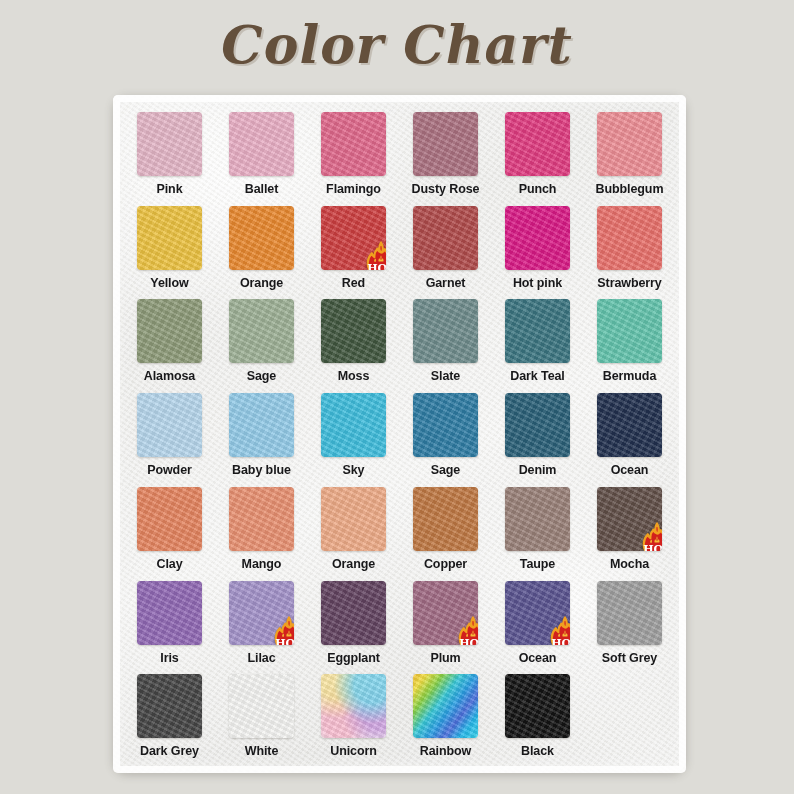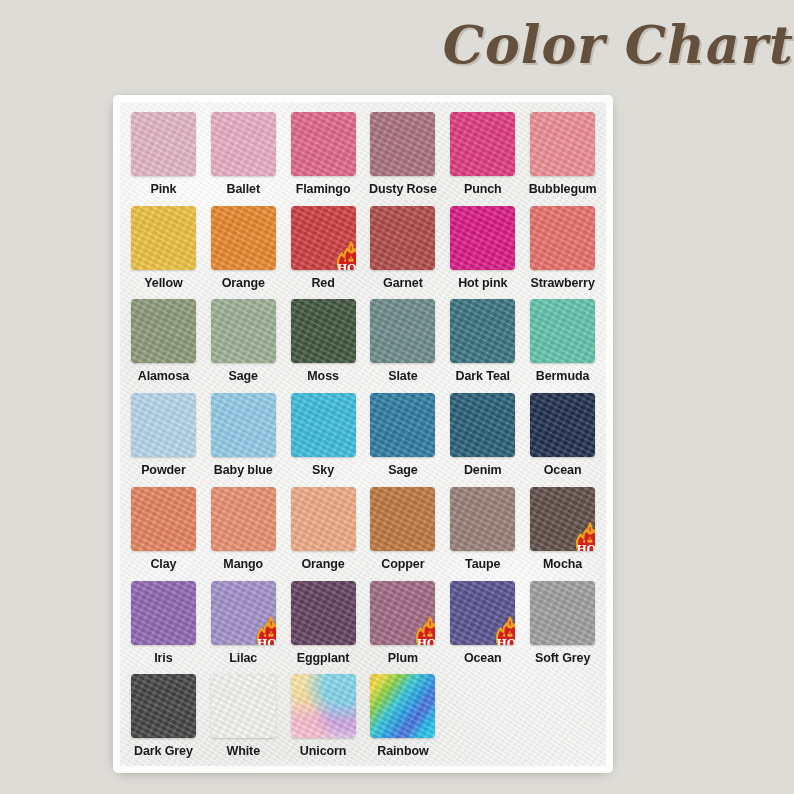--- a/index.html
+++ b/index.html
@@ -22,21 +22,21 @@
     font-size:52px;
     letter-spacing:1px;
     color:#64503c;
     text-shadow:2px 2px 0 rgba(120,100,80,.25);
   }
 
   
   .blanket {
     position:absolute;
     left:113px; top:95px;
-    width:500px; height:678px;
+    width:573px; height:678px;
     background:
       radial-gradient(ellipse 60% 40% at 20% 12%, rgba(255,255,255,.95), rgba(0,0,0,0) 60%),
       radial-gradient(ellipse 50% 35% at 80% 75%, rgba(255,255,255,.9), rgba(0,0,0,0) 60%),
       linear-gradient(155deg,#f7f7f6 0%,#ebebe9 28%,#f6f6f5 55%,#e6e6e4 80%,#f4f4f3 100%);
     border-radius:14px;
     box-shadow:0 2px 9px rgba(90,85,75,.30), inset 0 0 22px rgba(170,168,160,.35);
   }
   .blanket::before{
     content:"";
     position:absolute; inset:0;
@@ -120,21 +120,21 @@
     color:#ffffff;
     letter-spacing:-.3px;
     line-height:1;
   }
 </style>
 </head>
 <body style="background: rgb(221, 220, 215);">
 
 <div id="stage">
 
-  <div class="title" style="color: rgb(100, 80, 60); text-align: right;">Color Chart</div>
+  <div class="title" style="color: rgb(100, 80, 60);">Color Chart</div>
 
   <div class="blanket">
     <div class="grid" id="swatch-grid">
         <div class="cell">
           <div class="swatch" style="background: rgb(228, 182, 199);"></div>
           <div class="label">Pink</div>
         </div>
         <div class="cell">
           <div class="swatch" style="background: rgb(232, 174, 196);"></div>
           <div class="label">Ballet</div>
@@ -334,16 +334,20 @@
           <div class="label">White</div>
         </div>
         <div class="cell">
           <div class="swatch" style="background: radial-gradient(circle at 78% 18%, rgba(128, 214, 238, 0.95) 0px, rgba(128, 214, 238, 0.95) 24%, rgba(128, 214, 238, 0) 52%), radial-gradient(circle at 22% 14%, rgba(250, 228, 150, 0.85) 0px, rgba(250, 228, 150, 0.85) 20%, rgba(250, 228, 150, 0) 48%), radial-gradient(circle at 88% 62%, rgba(206, 160, 226, 0.9) 0px, rgba(206, 160, 226, 0.9) 22%, rgba(206, 160, 226, 0) 52%), radial-gradient(circle at 30% 72%, rgba(250, 186, 206, 0.9) 0px, rgba(250, 186, 206, 0.9) 26%, rgba(250, 186, 206, 0) 56%), radial-gradient(circle at 58% 46%, rgba(255, 246, 232, 0.95) 0px, rgba(255, 246, 232, 0.95) 26%, rgba(255, 246, 232, 0) 58%), linear-gradient(150deg, rgb(253, 246, 251) 0%, rgb(242, 238, 248) 50%, rgb(251, 244, 246) 100%);"></div>
           <div class="label">Unicorn</div>
         </div>
         <div class="cell">
           <div class="swatch" style="background: linear-gradient(128deg, rgb(242, 195, 60) 0%, rgb(240, 224, 74) 12%, rgb(142, 210, 74) 26%, rgb(62, 201, 214) 42%, rgb(47, 159, 224) 56%, rgb(79, 111, 216) 70%, rgb(42, 183, 232) 84%, rgb(63, 210, 232) 100%); filter: saturate(1.05);"></div>
           <div class="label">Rainbow</div>
         </div>
+        <div class="cell">
+          <div class="swatch" style="background: rgb(20, 20, 20);"></div>
+          <div class="label">Black</div>
+        </div>
       </div>
   </div>
 
 </div>
 
 </body></html>

